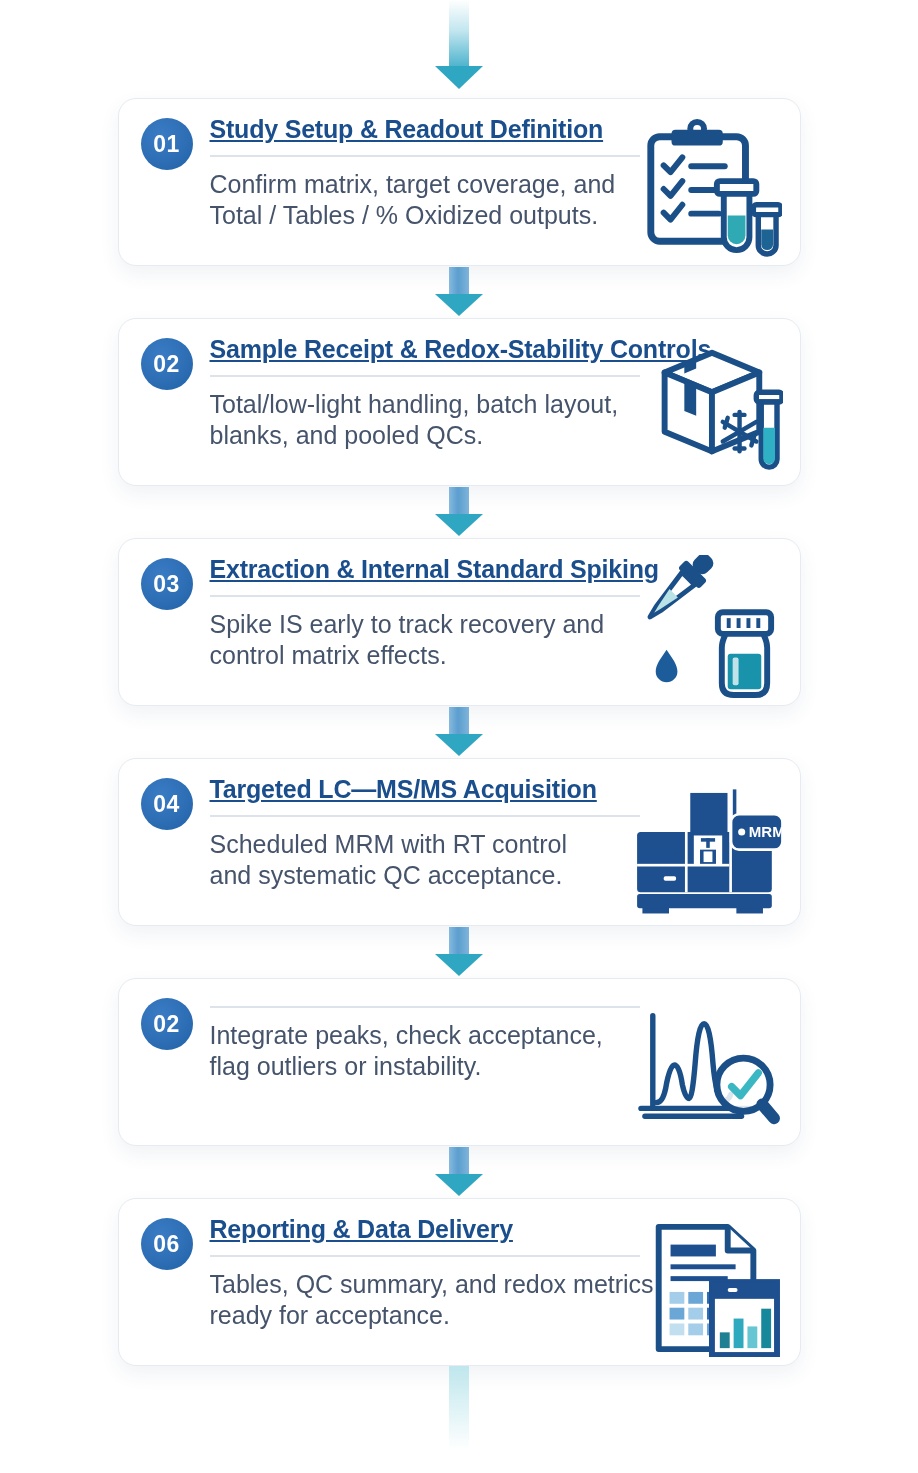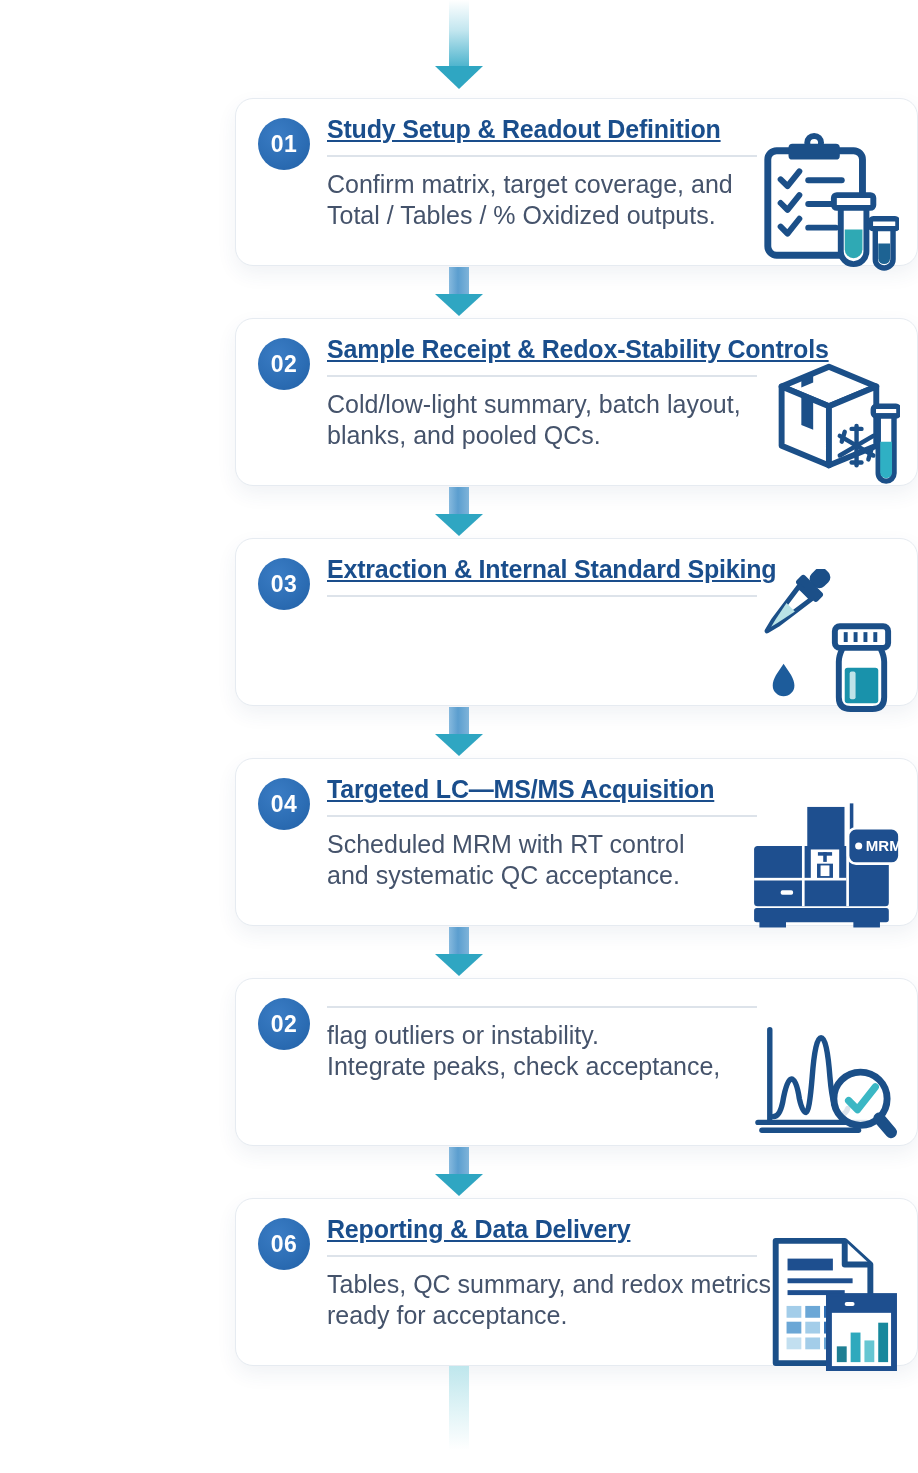--- a/index.html
+++ b/index.html
@@ -2,21 +2,21 @@
 <html><head>
 <meta charset="utf-8">
 <style>
   html,body{margin:0;padding:0;background:#ffffff;}
   .canvas{
     position:relative;
     width:918px;height:1473px;
     background:#ffffff;
     font-family:"Liberation Sans", sans-serif;
     overflow:hidden;
-    display:flex;flex-direction:column;align-items:flex-end;
+    display:flex;flex-direction:column;align-items:center;
   }
   
   .arrow-top{position:relative;width:100%;height:98px;flex:none;}
   .arrow-top .bar{
     position:absolute;left:50%;transform:translateX(-50%);
     top:0;width:20px;height:68px;
     background:linear-gradient(to bottom, rgba(255,255,255,0) 0%, #c2e6ef 45%, #49b2cc 100%);
   }
   .arrow-top .head{
     position:absolute;left:50%;transform:translateX(-50%);
@@ -61,21 +61,21 @@
     letter-spacing:0.5px;
   }
   .content{position:absolute;left:91px;top:16px;width:480px;}
   .title{
     font-size:25px;font-weight:bold;color:#1a4e8c;
     letter-spacing:-0.2px;white-space:nowrap;text-decoration:underline;
   }
   .divider{width:430px;height:2px;background:#dde3ea;margin:11px 0 12px 0;}
   .desc{font-size:25px;color:#45536b;line-height:31px;}
   .icon-box{
-    position:absolute;right:14px;top:28px;
+    position:absolute;right:14px;top:14px;
     width:156px;height:148px;
     display:flex;align-items:center;justify-content:center;
   }
   .icon-box svg{display:block;}
   .mrm-text{font:bold 17px "Liberation Sans",sans-serif;fill:#ffffff;}
 </style>
 </head>
 <body>
 
 <div class="canvas">
@@ -122,21 +122,21 @@
     <div class="bar"></div>
     <div class="head"></div>
   </div>
 
   <div class="card">
     <div class="badge">02</div>
     <div class="content">
       <div class="title">Sample Receipt &amp; Redox-Stability Controls</div>
       <div class="divider"></div>
       <div class="desc">
-        <div>Cold/low-light summary, batch layout,</div>
+        <div>Total/low-light handling, batch layout,</div>
         <div>blanks, and pooled QCs.</div>
       </div>
     </div>
     <div class="icon-box">
       <svg width="150" height="140" viewBox="0 0 152 142">
         <g stroke="#1b4f88" stroke-width="6" fill="#fff" stroke-linejoin="round">
           <polygon points="32,36 80,16 128,36 80,56"></polygon>
           <polygon points="32,36 80,56 80,116 32,96"></polygon>
           <polygon points="80,56 128,36 128,96 80,116"></polygon>
         </g>
@@ -161,20 +161,24 @@
   <div class="connector">
     <div class="bar"></div>
     <div class="head"></div>
   </div>
 
   <div class="card">
     <div class="badge">03</div>
     <div class="content">
       <div class="title">Extraction &amp; Internal Standard Spiking</div>
       <div class="divider"></div>
+      <div class="desc">
+        <div>Spike IS early to track recovery and</div>
+        <div>control matrix effects.</div>
+      </div>
     </div>
     <div class="icon-box">
       <svg width="150" height="144" viewBox="0 0 152 146">
         <g transform="translate(78,2) rotate(45)">
           <rect x="-9" y="0" width="18" height="20" rx="7" fill="#1b4f88"></rect>
           <rect x="-15" y="19" width="30" height="12" rx="3" fill="#1b4f88"></rect>
           <polygon points="-9,31 9,31 3,74 0,86 -3,74" fill="#fff" stroke="#1b4f88" stroke-width="5" stroke-linejoin="round"></polygon>
           <polygon points="-6,52 6,52 2,72 0,80 -2,72" fill="#b9e2e6"></polygon>
         </g>
         <path d="M34,96 C40,105 45,111 45,118 a11,11 0 1 1 -22,0 C23,111 28,105 34,96 z" fill="#1d5c9b"></path>
@@ -234,22 +238,22 @@
   <div class="connector">
     <div class="bar"></div>
     <div class="head"></div>
   </div>
 
   <div class="card">
     <div class="badge">02</div>
     <div class="content">
       <div class="divider"></div>
       <div class="desc">
+        <div>Integrate peaks, check acceptance,</div>
         <div>flag outliers or instability.</div>
-        <div>Integrate peaks, check acceptance,</div>
       </div>
     </div>
     <div class="icon-box">
       <svg width="150" height="138" viewBox="0 0 152 140">
         <g stroke="#1b4f88" stroke-width="5.5" fill="none" stroke-linecap="round">
           <line x1="20" y1="18" x2="20" y2="112"></line>
           <line x1="8" y1="112" x2="118" y2="112"></line>
           <line x1="12" y1="120" x2="110" y2="120"></line>
           <path d="M24,106 Q30,106 33,92 Q37,68 42,68 Q47,68 50,88 Q53,102 57,102 Q60,102 63,66 Q66,26 72,26 Q78,26 81,66 Q84,100 90,103 Q96,106 99,98"></path>
         </g>

